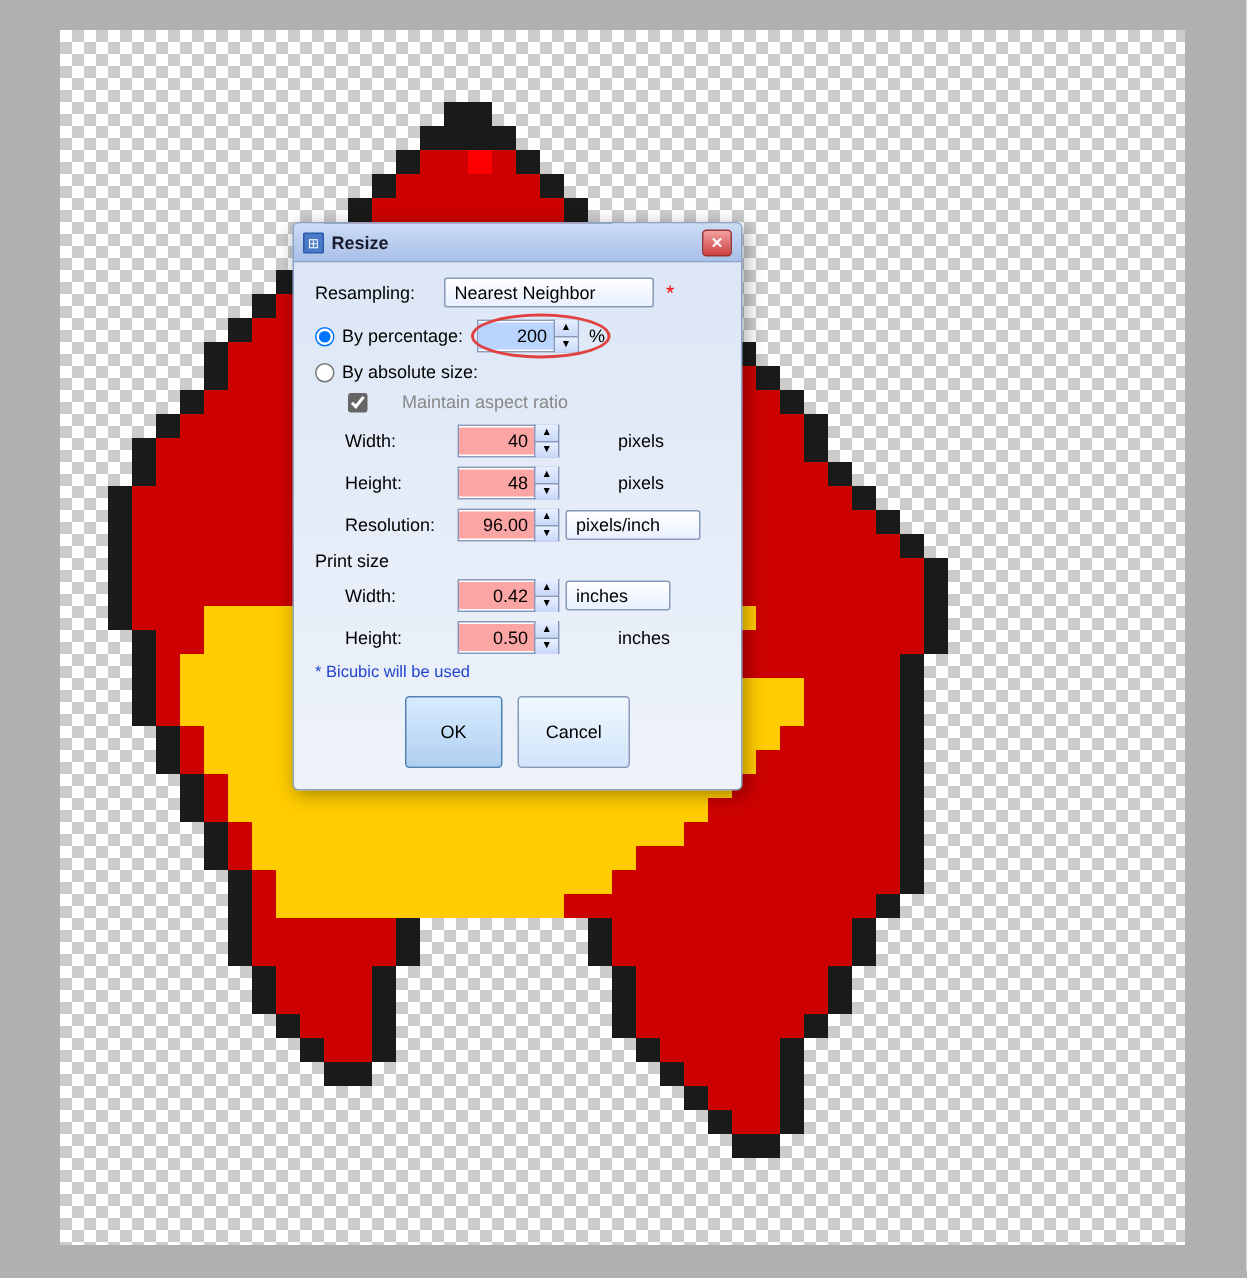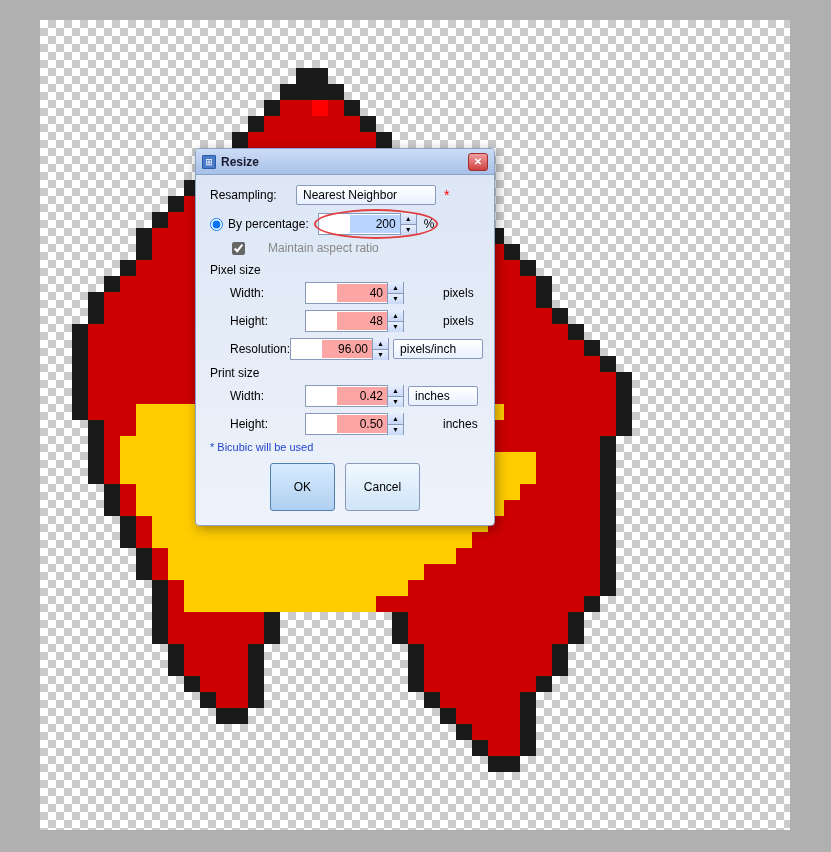--- a/index.html
+++ b/index.html
@@ -154,21 +154,20 @@
       gap: 4px;
       margin-left: 4px;
     }
 
     .spinbox {
       display: flex;
       align-items: center;
       border: 1px solid #8899bb;
       background: white;
       height: 22px;
-      padding-left: 31px;
     }
 
     .spinbox-input {
       border: none;
       outline: none;
       width: 50px;
       padding: 2px 4px;
       font-size: 12px;
       text-align: right;
       background: #fca5a5;
@@ -727,29 +726,30 @@
           <div class="spinbox-buttons">
             <div class="spinbox-up">▲</div>
             <div class="spinbox-down">▼</div>
           </div>
         </div>
         <span class="percent-label">%</span>
         <div class="circle-highlight"></div>
       </div>
     </div>
 
+    <div class="radio-row">
+      <input type="radio" name="resize-type" style="">
+      <label>By absolute size:</label>
+    </div>
 
     <div class="checkbox-row">
       <input type="checkbox" checked="" style="">
       <label>Maintain aspect ratio</label>
     </div>
 
-    <div class="section-label">
-      <span>Pixel size</span>
-    </div>
 
     <div class="field-row">
       <span class="field-label">Width:</span>
       <div class="spinbox">
         <input type="text" class="spinbox-input" value="40" style="">
         <div class="spinbox-buttons">
           <div class="spinbox-up">▲</div>
           <div class="spinbox-down">▼</div>
         </div>
       </div>

